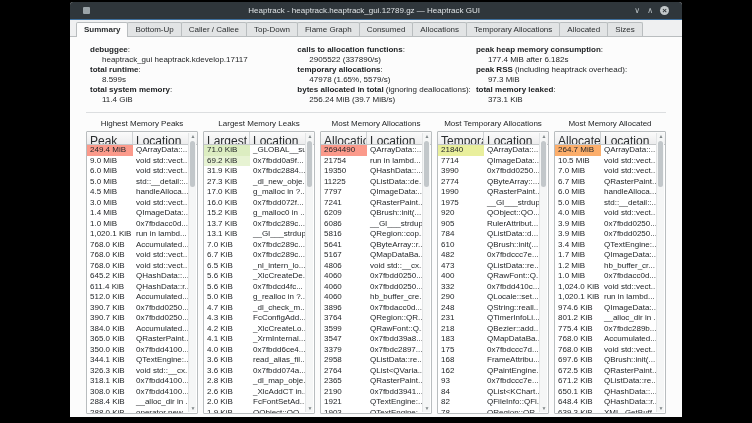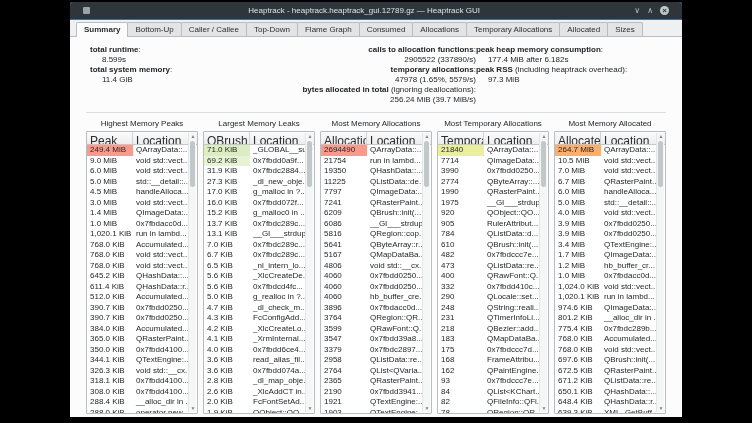--- a/index.html
+++ b/index.html
@@ -23,21 +23,21 @@
             border-bottom:1px solid #b9bdbf; flex:0 0 auto;text-align:right; }
   .tab { font-size:8px; color:#2b2e30; padding:2px 7px 2px 7px; background:#e2e4e5;
          border:1px solid #b9bdbf; border-bottom:none; margin-right:-1px;
          border-radius:2px 2px 0 0; white-space:nowrap; }
   .tab.active { background:#fcfcfc; font-weight:bold; position:relative; margin-bottom:-1px;
                 padding-bottom:3px; }
   
   .content { flex:1; background:#fcfcfc; padding:6px 16px 0 16px; overflow:hidden; }
   .summary { display:flex; padding:2px 0 7px 4px; border-bottom:1px solid #dcdee0; }
   .sum-col { font-size:8px; color:#1d1f21; line-height:9.5px; }
-  .sum-col.c1 { width:36%; } .sum-col.c2 { width:31%;text-align:right; } .sum-col.c3 { width:33%; }
+  .sum-col.c1 { width:36%; } .sum-col.c2 { width:31%; } .sum-col.c3 { width:33%; }
   .sum-label b { font-weight:bold; }
   .sum-value { padding-left:12px; margin-bottom:1px; white-space:nowrap; }
   
   .panels { display:flex; gap:5px; margin-top:6px; }
   .panel { flex:1; min-width:0; }
   .panel-title { font-size:8px; font-weight:normal; text-align:center; color:#1d1f21;
                  margin-bottom:3px; white-space:nowrap; }
   .table { border:1px solid #b9bdbf; background:#fff; height:283px; display:flex;
            flex-direction:column; position:relative; border-radius:1px; }
   .thead { display:flex; height:13px; flex:0 0 auto;
@@ -86,20 +86,24 @@
     <span class="tab">Temporary Allocations</span>
     <span class="tab">Allocated</span>
     <span class="tab">Sizes</span>
   </div>
 
   <div class="content">
 
     <div class="summary">
       <div class="sum-col c1">
 
+          <div>
+            <div class="sum-label"><b>debuggee</b><span></span>:</div>
+            <div class="sum-value">heaptrack_gui heaptrack.kdevelop.17117</div>
+          </div>
 
           <div>
             <div class="sum-label"><b>total runtime</b><span></span>:</div>
             <div class="sum-value">8.599s</div>
           </div>
 
           <div>
             <div class="sum-label"><b>total system memory</b><span></span>:</div>
             <div class="sum-value">11.4 GiB</div>
           </div>
@@ -126,20 +130,24 @@
           <div>
             <div class="sum-label"><b>peak heap memory consumption</b><span></span>:</div>
             <div class="sum-value">177.4 MiB after 6.182s</div>
           </div>
 
           <div>
             <div class="sum-label"><b>peak RSS</b><span> (including heaptrack overhead)</span>:</div>
             <div class="sum-value">97.3 MiB</div>
           </div>
 
+          <div>
+            <div class="sum-label"><b>total memory leaked</b><span></span>:</div>
+            <div class="sum-value">373.1 KiB</div>
+          </div>
         </div>
     </div>
 
     <div class="panels">
 
       <div class="panel">
         <div class="panel-title">Highest Memory Peaks</div>
         <div class="table">
           <div class="thead">
             <span class="th val">Peak</span>
@@ -282,21 +290,21 @@
             <span class="sb-thumb"></span>
             <span class="sb-down">▼</span>
           </div>
         </div>
       </div>
 
       <div class="panel">
         <div class="panel-title">Largest Memory Leaks</div>
         <div class="table">
           <div class="thead">
-            <span class="th val">QBrush</span>
+            <span class="th val">Largest</span>
             <span class="th loc">Location</span>
           </div>
           <div class="tbody">
 
               <div class="tr">
                 <span class="td val" style="background: rgb(220, 237, 193);">71.0 KiB</span>
                 <span class="td loc">_GLOBAL__su...</span>
               </div>
 
               <div class="tr">

